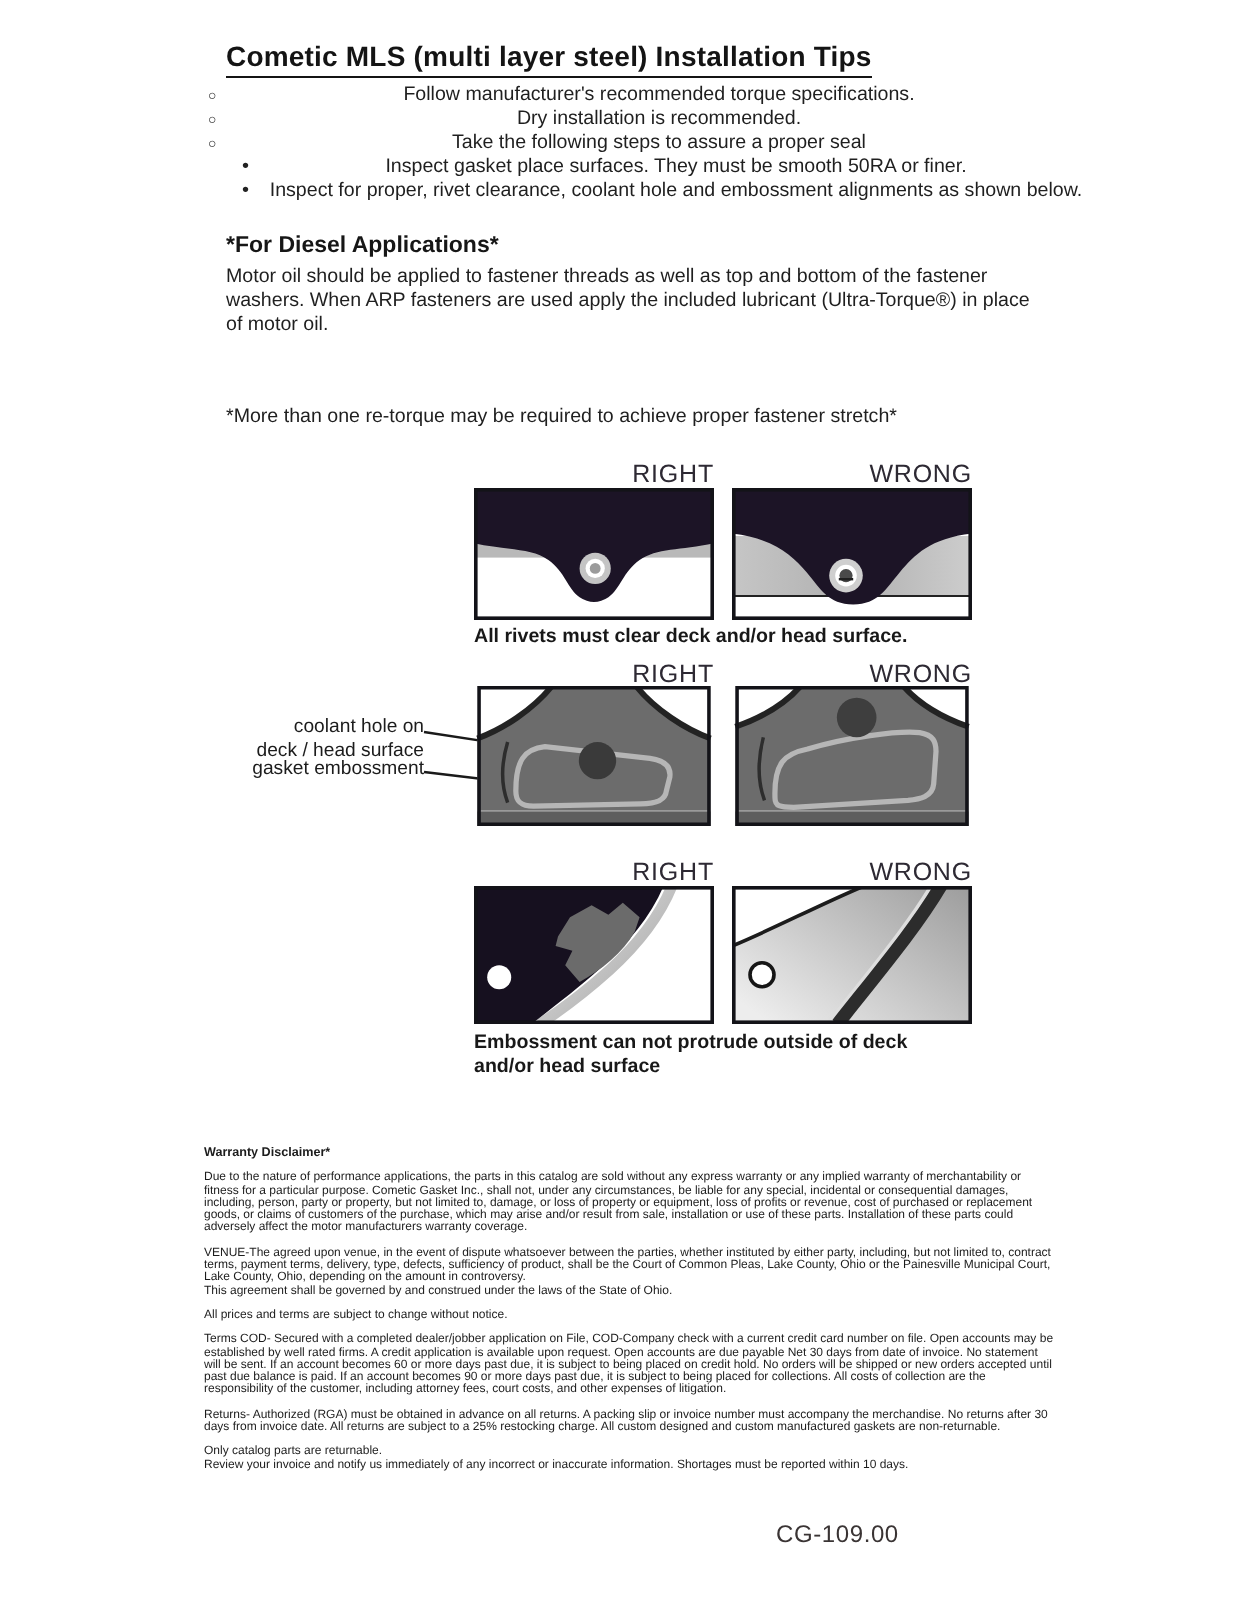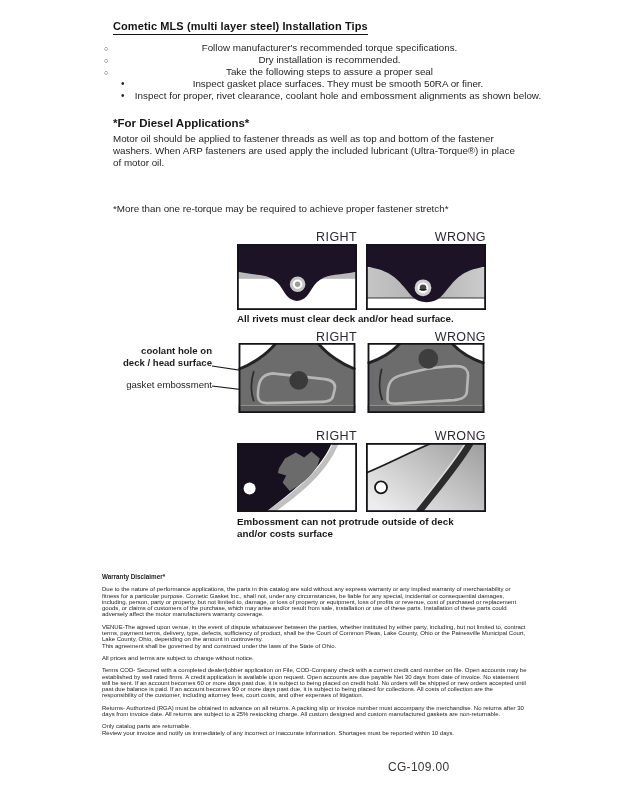--- a/index.html
+++ b/index.html
@@ -1,20 +1,20 @@
 <!DOCTYPE html>
 <html><head>
 <meta charset="utf-8">
 <style>
   html,body{margin:0;padding:0;background:#ffffff;}
   .page{position:relative;width:618px;height:800px;background:#ffffff;overflow:hidden;
         font-family:"Liberation Sans", sans-serif;color:#1f1f1f;}
   .abs{position:absolute;}
   
-  .title{left:113px;top:20px;font-size:11px;font-weight:700;color:#141414;
+  .title{left:113px;top:20px;font-size:14px;font-weight:700;color:#141414;
          border-bottom:1.6px solid #141414;padding-bottom:2px;letter-spacing:.1px;}
   
   .tips{left:104px;top:42px;width:440px;font-size:9.8px;line-height:11.9px;}
   .tip{position:relative;padding-left:11px;text-align:center;}
   .tip::before{content:"○";position:absolute;left:0;top:1.2px;font-size:7px;color:#222;}
   .tip.sub{margin-left:17px;}
   .tip.sub::before{content:"•";font-size:10px;top:0;}
   
   .d-head{left:113px;top:117px;font-size:11.5px;font-weight:700;color:#161616;}
   .d-p{left:113px;width:404px;font-size:9.8px;line-height:12.2px;}
@@ -80,21 +80,21 @@
     <circle cx="95" cy="73" r="5.5" fill="#4a4a4a"></circle>
     <line x1="89" y1="76" x2="101" y2="76" stroke="#202020" stroke-width="2"></line>
     <rect x="1.5" y="1.5" width="197" height="107" fill="none" stroke="#131318" stroke-width="3"></rect>
   </svg>
 
   <div class="abs cap" style="left:237px;top:313px;text-align:center;">All rivets must clear deck and/or head surface.</div>
 
   <div class="abs dlabel" style="left:237px;top:330px;">RIGHT</div>
   <div class="abs dlabel" style="left:366px;top:330px;">WRONG</div>
 
-  <div class="abs ann" style="left:88px;top:345px;font-weight:bold;">
+  <div class="abs ann" style="left:88px;top:358px;">
     <div>coolant hole on</div>
     <div>deck / head surface</div>
   </div>
   <div class="abs ann" style="left:88px;top:379px;">gasket embossment</div>
 
   <svg class="abs" style="left:204px;top:356px;" width="100" height="42" viewBox="0 0 100 42">
     <line x1="8" y1="10" x2="93" y2="23" stroke="#1a1a1a" stroke-width="1.2"></line>
     <line x1="8" y1="30" x2="58" y2="36" stroke="#1a1a1a" stroke-width="1.2"></line>
   </svg>
 
@@ -156,21 +156,21 @@
     <path d="M0,0 H110 C72,16 34,36 0,50 Z" fill="#ffffff"></path>
     <path d="M110,0 C72,16 34,36 0,50" fill="none" stroke="#1c1c1c" stroke-width="3"></path>
     <path d="M167,-2 C147,32 115,70 81,113" fill="none" stroke="#dedede" stroke-width="3"></path>
     <path d="M174,0 C154,34 122,72 88,115" fill="none" stroke="#2c2c2c" stroke-width="11"></path>
     <circle cx="25" cy="74" r="10" fill="#ffffff" stroke="#161616" stroke-width="3"></circle>
     <rect x="1.5" y="1.5" width="197" height="112" fill="none" stroke="#131318" stroke-width="3"></rect>
   </svg>
 
   <div class="abs cap" style="left:237px;top:516px;width:310px;">
     <div>Embossment can not protrude outside of deck</div>
-    <div>and/or costs surface</div>
+    <div>and/or head surface</div>
   </div>
 
   <div class="abs disc">
     <div class="h">Warranty Disclaimer*</div>
     <div class="p">Due to the nature of performance applications, the parts in this catalog are sold without any express warranty or any implied warranty of merchantability or fitness for a particular purpose.  Cometic Gasket Inc., shall not, under any circumstances, be liable for any special, incidental or consequential damages, including, person, party or property, but not limited to, damage, or loss of property or equipment, loss of profits or revenue, cost of purchased or replacement goods, or claims of customers of the purchase, which may arise and/or result from sale, installation or use of these parts.  Installation of these parts could adversely affect the motor manufacturers warranty coverage.</div>
     <div class="p tight">VENUE-The agreed upon venue, in the event of dispute whatsoever between the parties, whether instituted by either party, including, but not limited to, contract terms, payment terms, delivery, type, defects, sufficiency of product, shall be the Court of Common Pleas, Lake County, Ohio or the Painesville Municipal Court, Lake County, Ohio, depending on the amount in controversy.</div>
     <div class="p">This agreement shall be governed by and construed under the laws of the State of Ohio.</div>
     <div class="p">All prices and terms are subject to change without notice.</div>
     <div class="p">Terms COD- Secured with a completed dealer/jobber application on File, COD-Company check with a current credit card number on file.  Open accounts may be established by well rated firms.  A credit application is available upon request.  Open accounts are due payable Net 30 days from date of invoice.  No statement will be sent.  If an account becomes 60 or more days past due, it is subject to being placed on credit hold.  No orders will be shipped or new orders accepted until past due balance is paid.  If an account becomes 90 or more days past due, it is subject to being placed for collections.  All costs of collection are the responsibility of the customer, including attorney fees, court costs, and other expenses of litigation.</div>
     <div class="p">Returns- Authorized (RGA) must be obtained in advance on all returns.  A packing slip or invoice number must accompany the merchandise.  No returns after 30 days from invoice date.  All returns are subject to a 25% restocking charge.  All custom designed and custom manufactured gaskets are non-returnable.</div>

